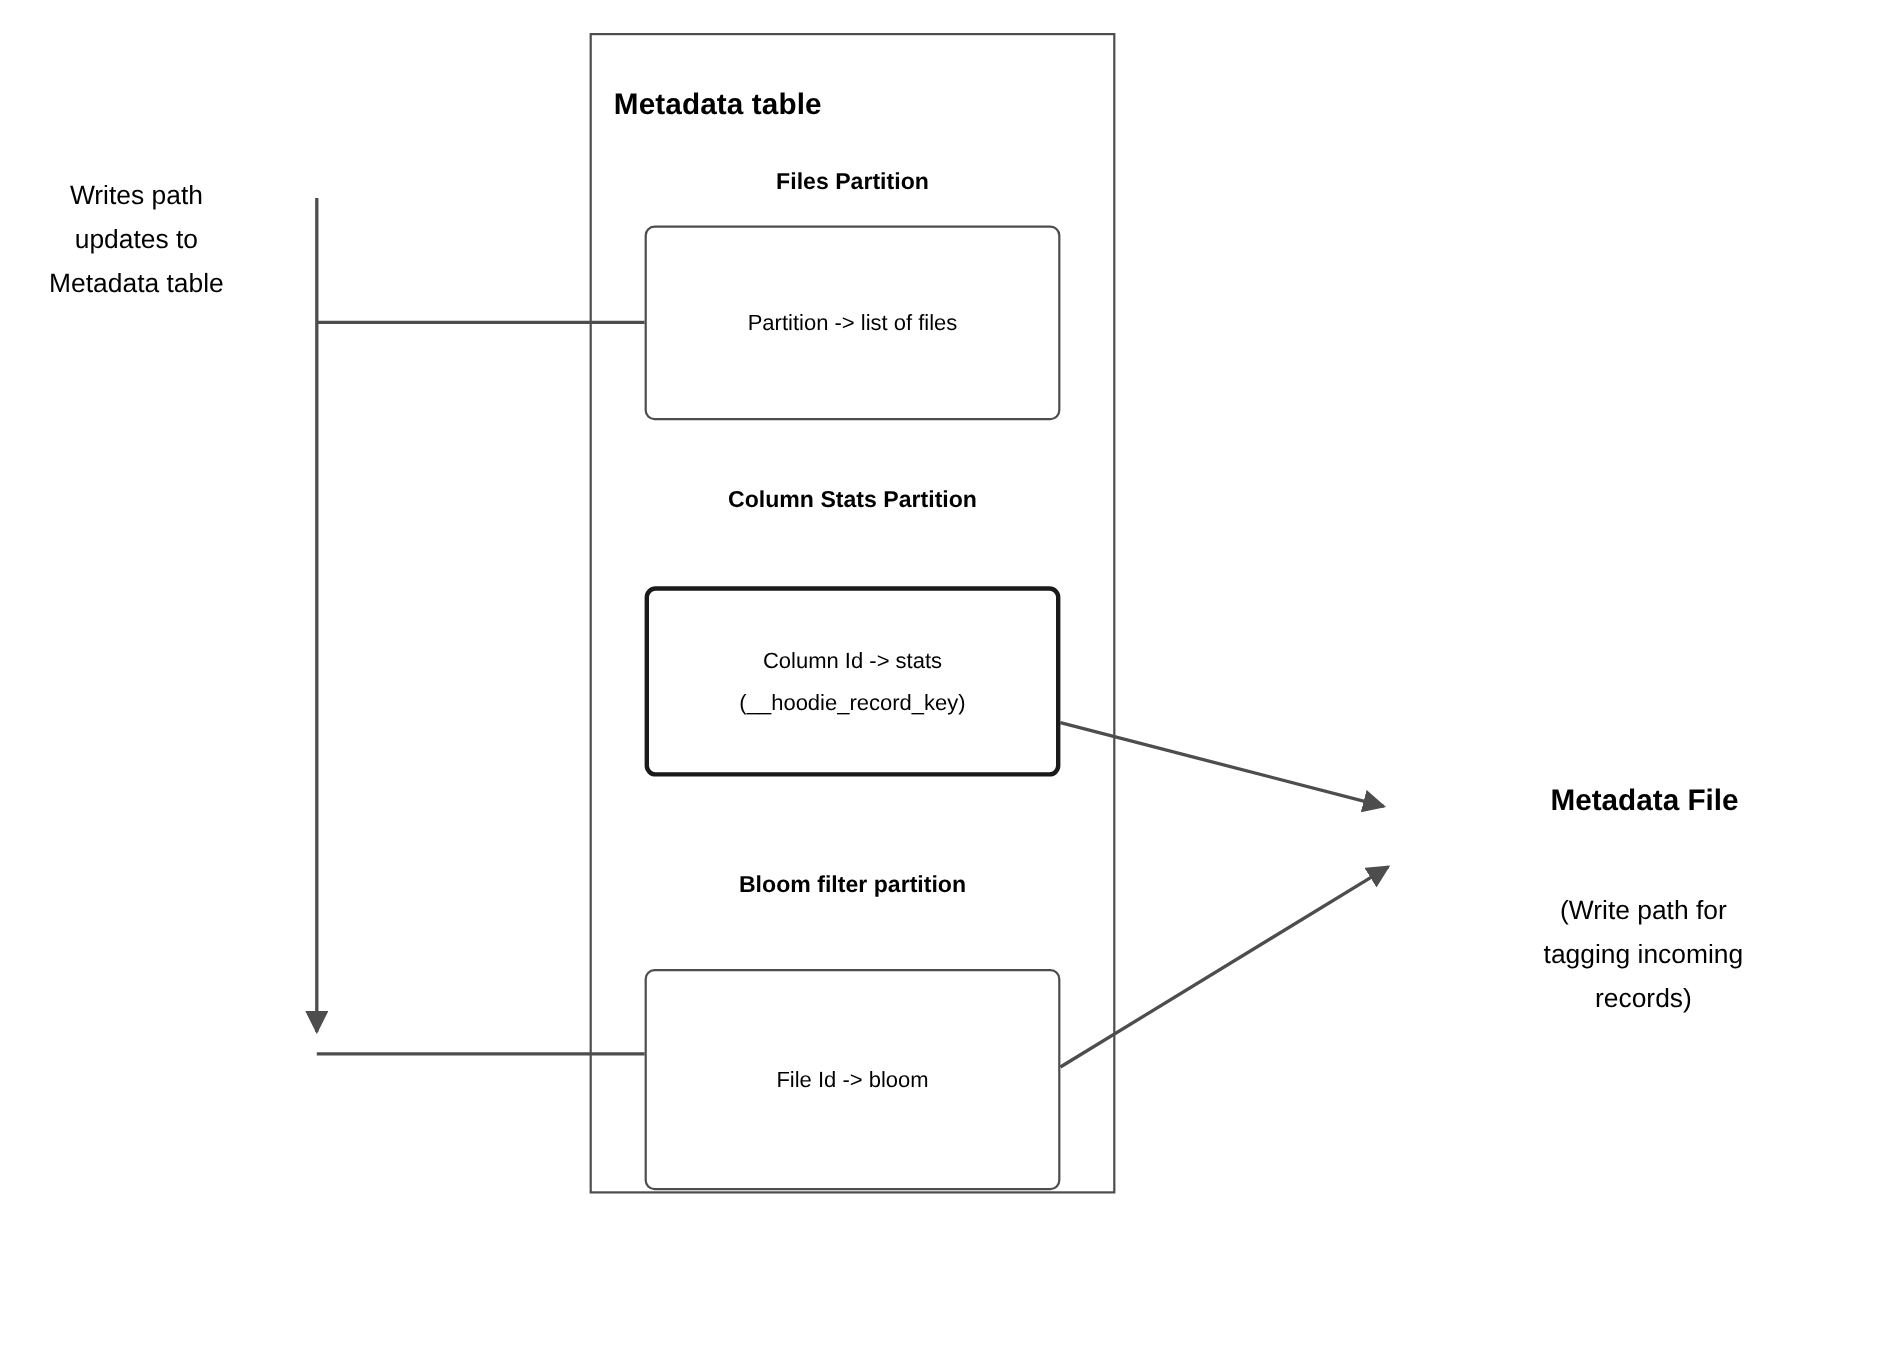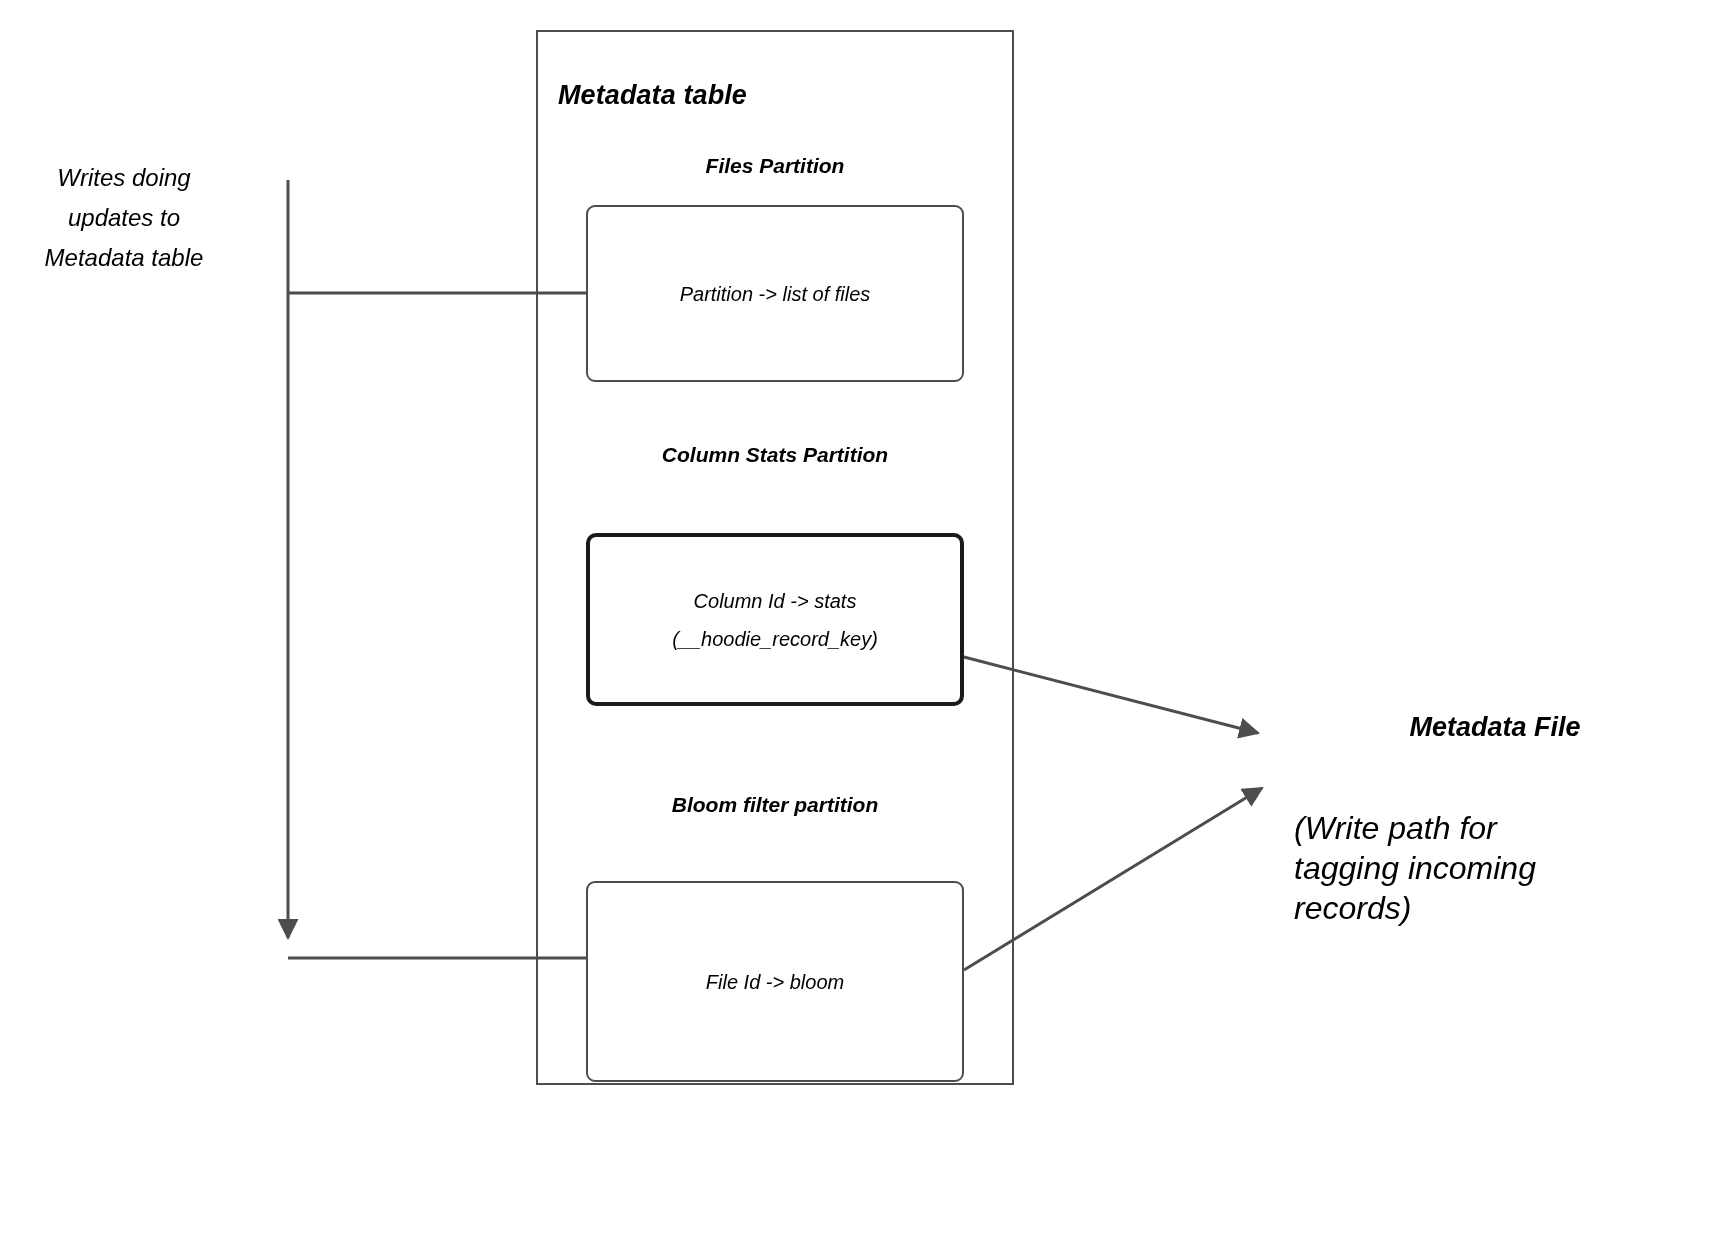--- a/index.html
+++ b/index.html
@@ -19,21 +19,21 @@
     overflow: hidden;
   }
   #wires {
     position: absolute;
     left: 0;
     top: 0;
     width: 1718px;
     height: 1244px;
     pointer-events: none;
   }
-  .abs { position: absolute; font-style: italic; }
+  .abs { position: absolute; }
 
   
   #metadata-table-container {
     left: 536px;
     top: 30px;
     width: 478px;
     height: 1055px;
     border: 2.5px solid #4d4d4d;
     box-sizing: border-box;
     background: transparent;
@@ -107,22 +107,22 @@
     text-align: center;
     font-size: 27px;
     font-weight: bold;
     color: #000;
     white-space: nowrap;
   }
   #metadata-index-caption {
     left: 1294px;
     top: 808px;
     width: 400px;
-    text-align: left;
-    font-size: 32px;
+    text-align: center;
+    font-size: 24px;
     line-height: 40px;
     color: #000;
     white-space: pre-line;
   }
 </style>
 </head>
 <body>
 
 <div id="canvas">
 
@@ -137,21 +137,21 @@
 
     <path d="M 288 293 L 586 293" fill="none" stroke="#4d4d4d" stroke-width="3"></path>
 
     <path d="M 288 958 L 586 958" fill="none" stroke="#4d4d4d" stroke-width="3"></path>
 
     <path d="M 964 657 L 1258 733" fill="none" stroke="#4d4d4d" stroke-width="3" marker-end="url(#arrowhead)"></path>
 
     <path d="M 964 970 L 1262 788" fill="none" stroke="#4d4d4d" stroke-width="3" marker-end="url(#arrowhead)"></path>
   </svg>
 
-  <div class="abs" id="writes-caption">Writes doing
+  <div class="abs" id="writes-caption">Writes path
 updates to
 Metadata table</div>
 
   <div class="abs" id="metadata-table-container"></div>
 
   <div class="abs" id="metadata-table-title">Metadata table</div>
 
   <div class="abs partition-heading" id="files-partition-heading">Files Partition</div>
 
   <div class="abs inner-box inner-box-thin" id="files-partition-box">

